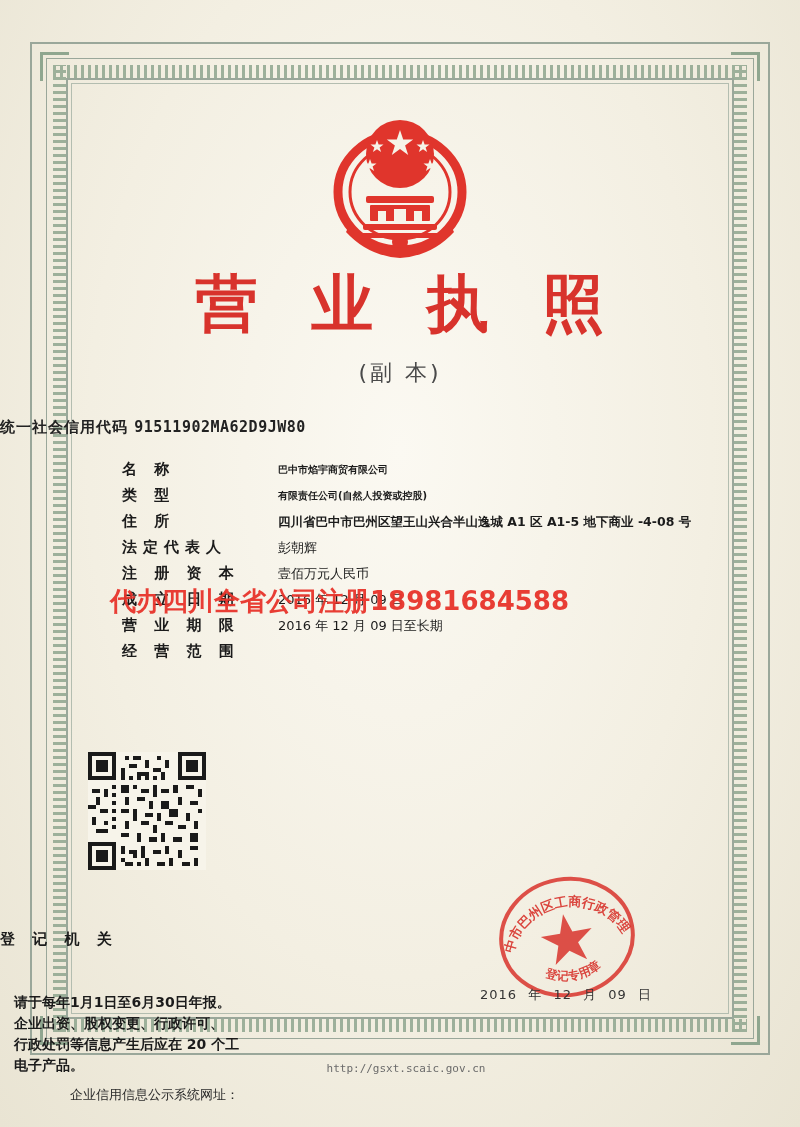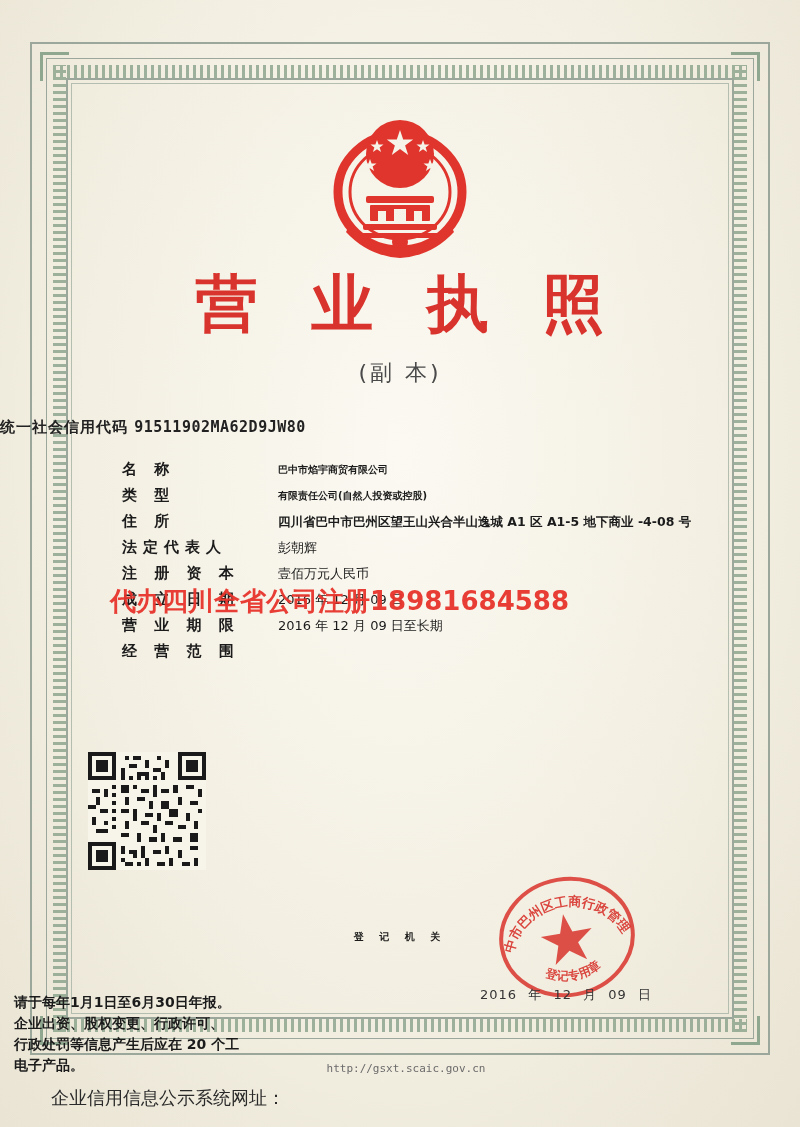--- a/index.html
+++ b/index.html
@@ -105,43 +105,43 @@
     position:absolute;left:88px;top:752px;width:118px;height:118px;
   }
 
   
   .seal{
     position:absolute;left:492px;top:862px;width:150px;height:150px;
   }
 
   
   .registrar{
-    position:absolute;left:0;right:0;top:930px;text-align:center;
-    font-size:10px;font-weight:bold;letter-spacing:6px;color:#1b1b1b;
+    position:absolute;left:0;right:0;top:930px;
+    font-size:15px;font-weight:bold;letter-spacing:6px;color:#1b1b1b;
   }
   .datearea{
     position:absolute;left:480px;top:986px;
     font-size:13px;color:#333;letter-spacing:1px;
   }
   .datearea span{margin-right:6px;}
 
   
   .notice{
     position:absolute;left:14px;top:992px;
     font-size:14px;line-height:21px;color:#1b1b1b;font-weight:bold;
   }
   .url-center{
     position:absolute;left:12px;right:0;top:1062px;text-align:center;
     font-size:11px;color:#6b6b6b;font-family:"DejaVu Sans Mono","Liberation Mono",monospace;
   }
   .footer{
     position:absolute;left:0;right:0;top:1086px;
     display:flex;justify-content:space-between;
-    padding:0 51px;
-    font-size:18px;color:#2a2a2a;
+    padding:0 70px;
+    font-size:13px;color:#2a2a2a;
   }
 </style>
 </head>
 <body>
 
 <div class="page">
 
   <div class="frame-outer"></div>
   <div class="frame-greek"></div>
   <div class="frame-greek2"></div>

